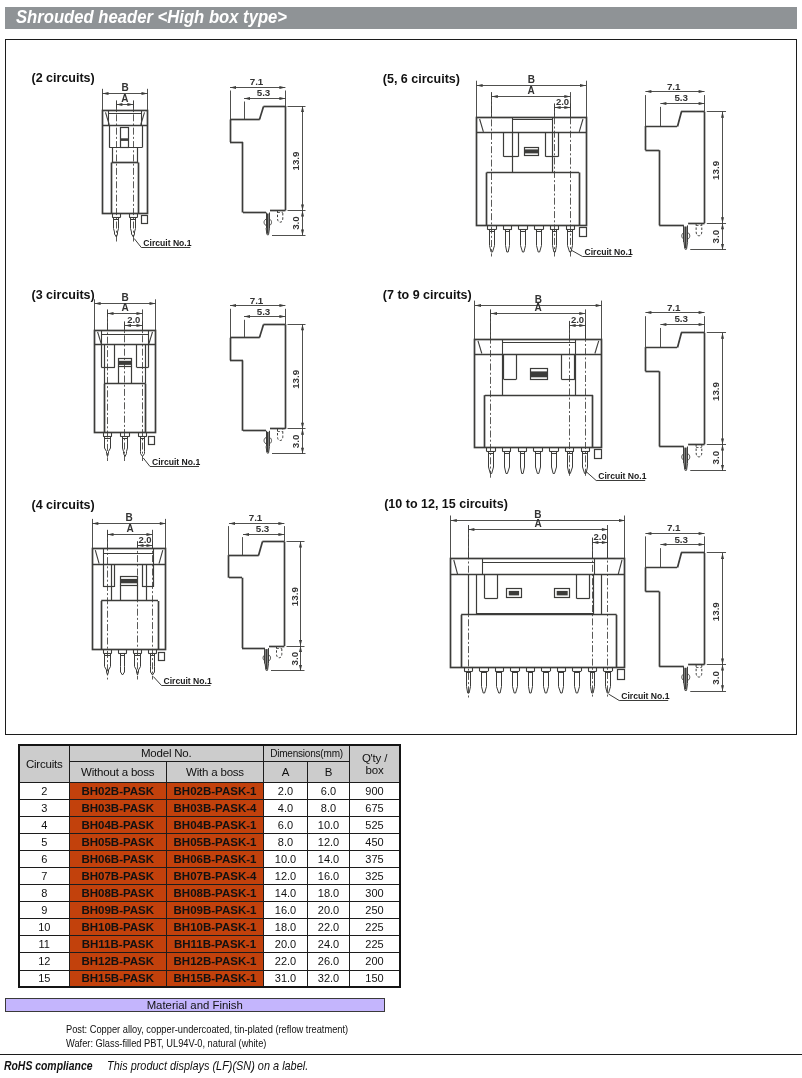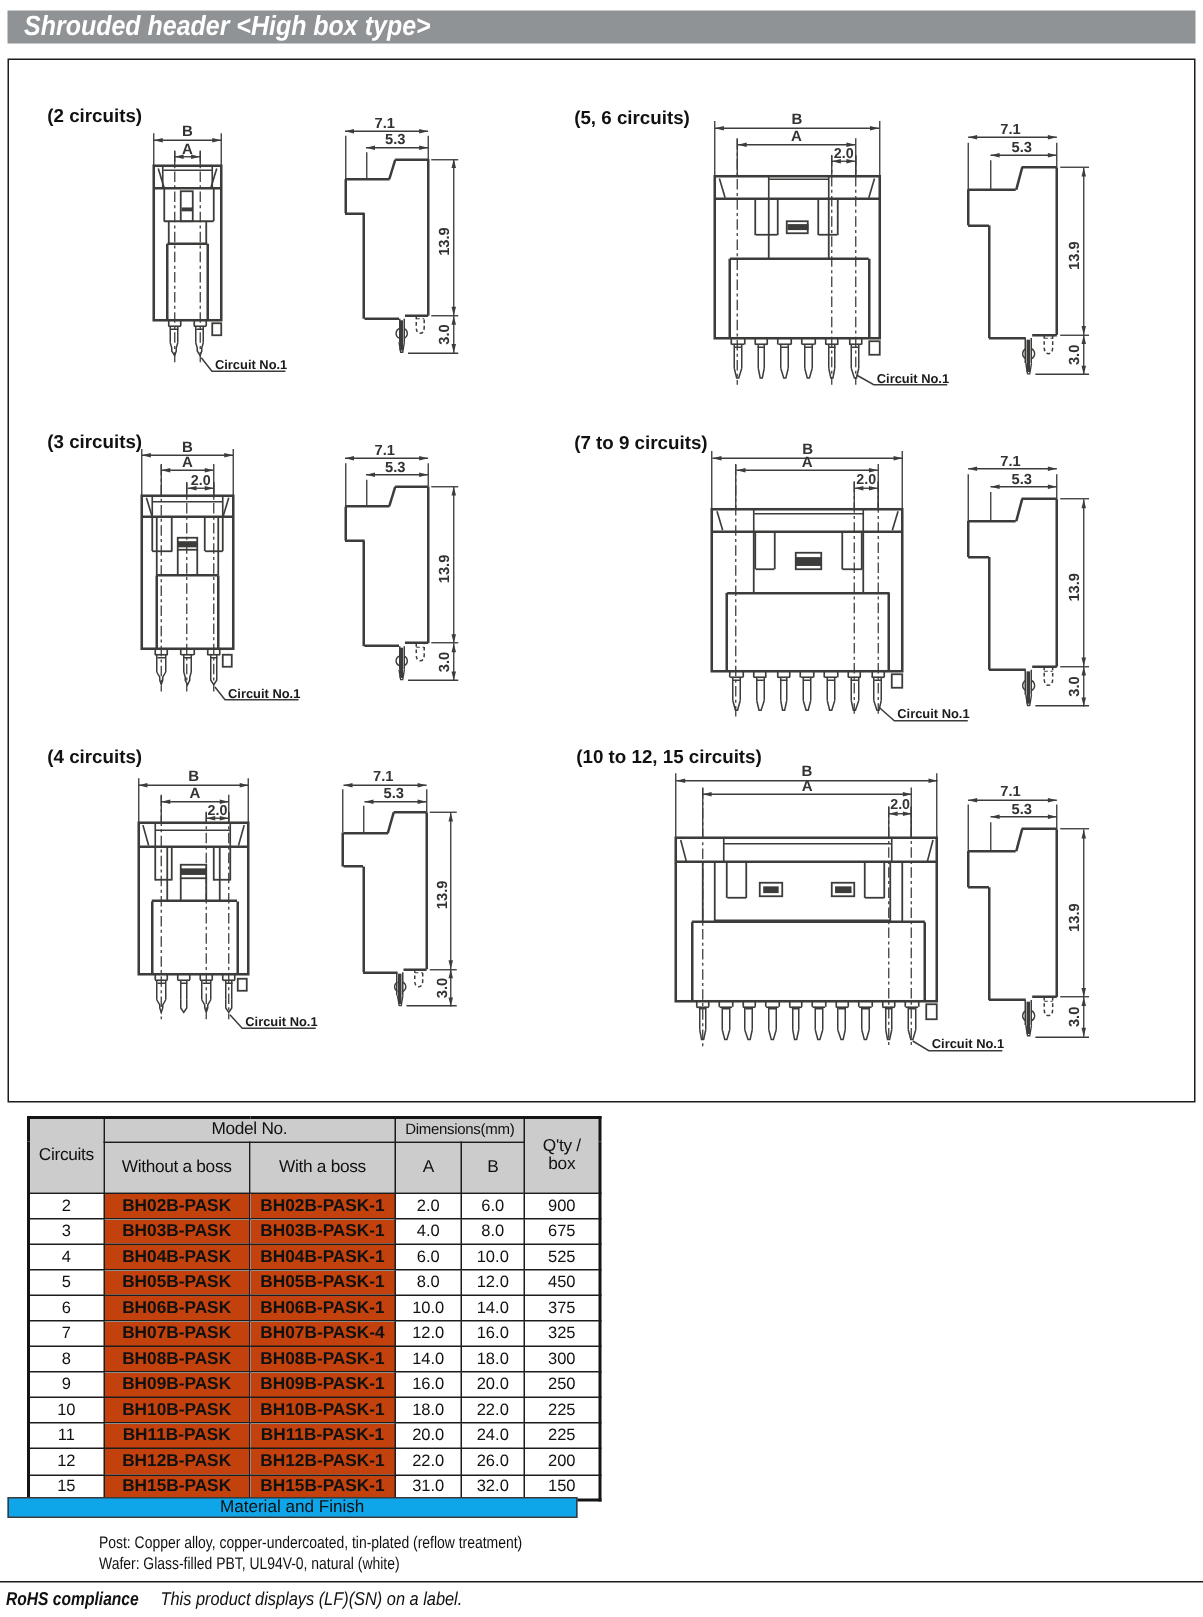--- a/index.html
+++ b/index.html
@@ -751,38 +751,38 @@
       <col style="width:42px">
       <col style="width:50.5px">
     </colgroup>
 <tbody>
       <tr style="height:16.5px;">
   <td class="hd" rowspan="2">Circuits</td>
   <td class="hd" colspan="2">Model No.</td>
   <td class="hd" colspan="2" style="font-size:10px;">Dimensions(mm)</td>
   <td class="hd" rowspan="2">Q'ty /<br>box</td>
 </tr>
-<tr style="height:34px;">
+<tr style="height:21px;">
   <td class="hd">Without a boss</td>
   <td class="hd">With a boss</td>
   <td class="hd">A</td>
   <td class="hd">B</td>
 </tr>
 <tr>
         <td class="n">2</td>
         <td class="m">BH02B-PASK</td>
         <td class="m">BH02B-PASK-1</td>
         <td class="n">2.0</td>
         <td class="n">6.0</td>
         <td class="n">900</td>
       </tr>
 <tr>
         <td class="n">3</td>
         <td class="m">BH03B-PASK</td>
-        <td class="m">BH03B-PASK-1</td>
+        <td class="m">BH03B-PASK-4</td>
         <td class="n">4.0</td>
         <td class="n">8.0</td>
         <td class="n">675</td>
       </tr>
 <tr>
         <td class="n">4</td>
         <td class="m">BH04B-PASK</td>
         <td class="m">BH04B-PASK-1</td>
         <td class="n">6.0</td>
         <td class="n">10.0</td>
@@ -856,18 +856,18 @@
         <td class="n">15</td>
         <td class="m">BH15B-PASK</td>
         <td class="m">BH15B-PASK-1</td>
         <td class="n">31.0</td>
         <td class="n">32.0</td>
         <td class="n">150</td>
       </tr>
 </tbody>
   </table>
 <style>table.t tr{height:17.1px;}</style>
-<div class="abs" style="left:4.5px;top:997.5px;width:378.5px;height:12.4px;background:#0ea5e9;border:1px solid #3a3a3a;text-align:center;font-size:11.4px;color:#111;line-height:13px;">Material and Finish</div>
+<div class="abs" style="left:4.5px;top:997.5px;width:378.5px;height:12.4px;background:#c4b5fd;border:1px solid #3a3a3a;text-align:center;font-size:11.4px;color:#111;line-height:13px;">Material and Finish</div>
 <div class="abs" style="left:65.5px;top:1022.8px;font-size:11.2px;color:#111;transform:scaleX(0.83);transform-origin:left top;white-space:nowrap;">Post: Copper alloy, copper-undercoated, tin-plated (reflow treatment)</div>
 <div class="abs" style="left:65.5px;top:1037.0px;font-size:11.2px;color:#111;transform:scaleX(0.83);transform-origin:left top;white-space:nowrap;">Wafer: Glass-filled PBT, UL94V-0, natural (white)</div>
 <div class="abs" style="left:0;top:1053.5px;width:802px;height:1.6px;background:#1c1c1c;"></div>
 <div class="abs" style="left:4px;top:1058.5px;font-size:12.4px;font-weight:bold;font-style:italic;color:#111;transform:scaleX(0.84);transform-origin:left top;white-space:nowrap;">RoHS compliance</div>
 <div class="abs" style="left:107px;top:1058.5px;font-size:12.4px;font-style:italic;color:#111;transform:scaleX(0.88);transform-origin:left top;white-space:nowrap;">This product displays (LF)(SN) on a label.</div>
 
 </body></html>

